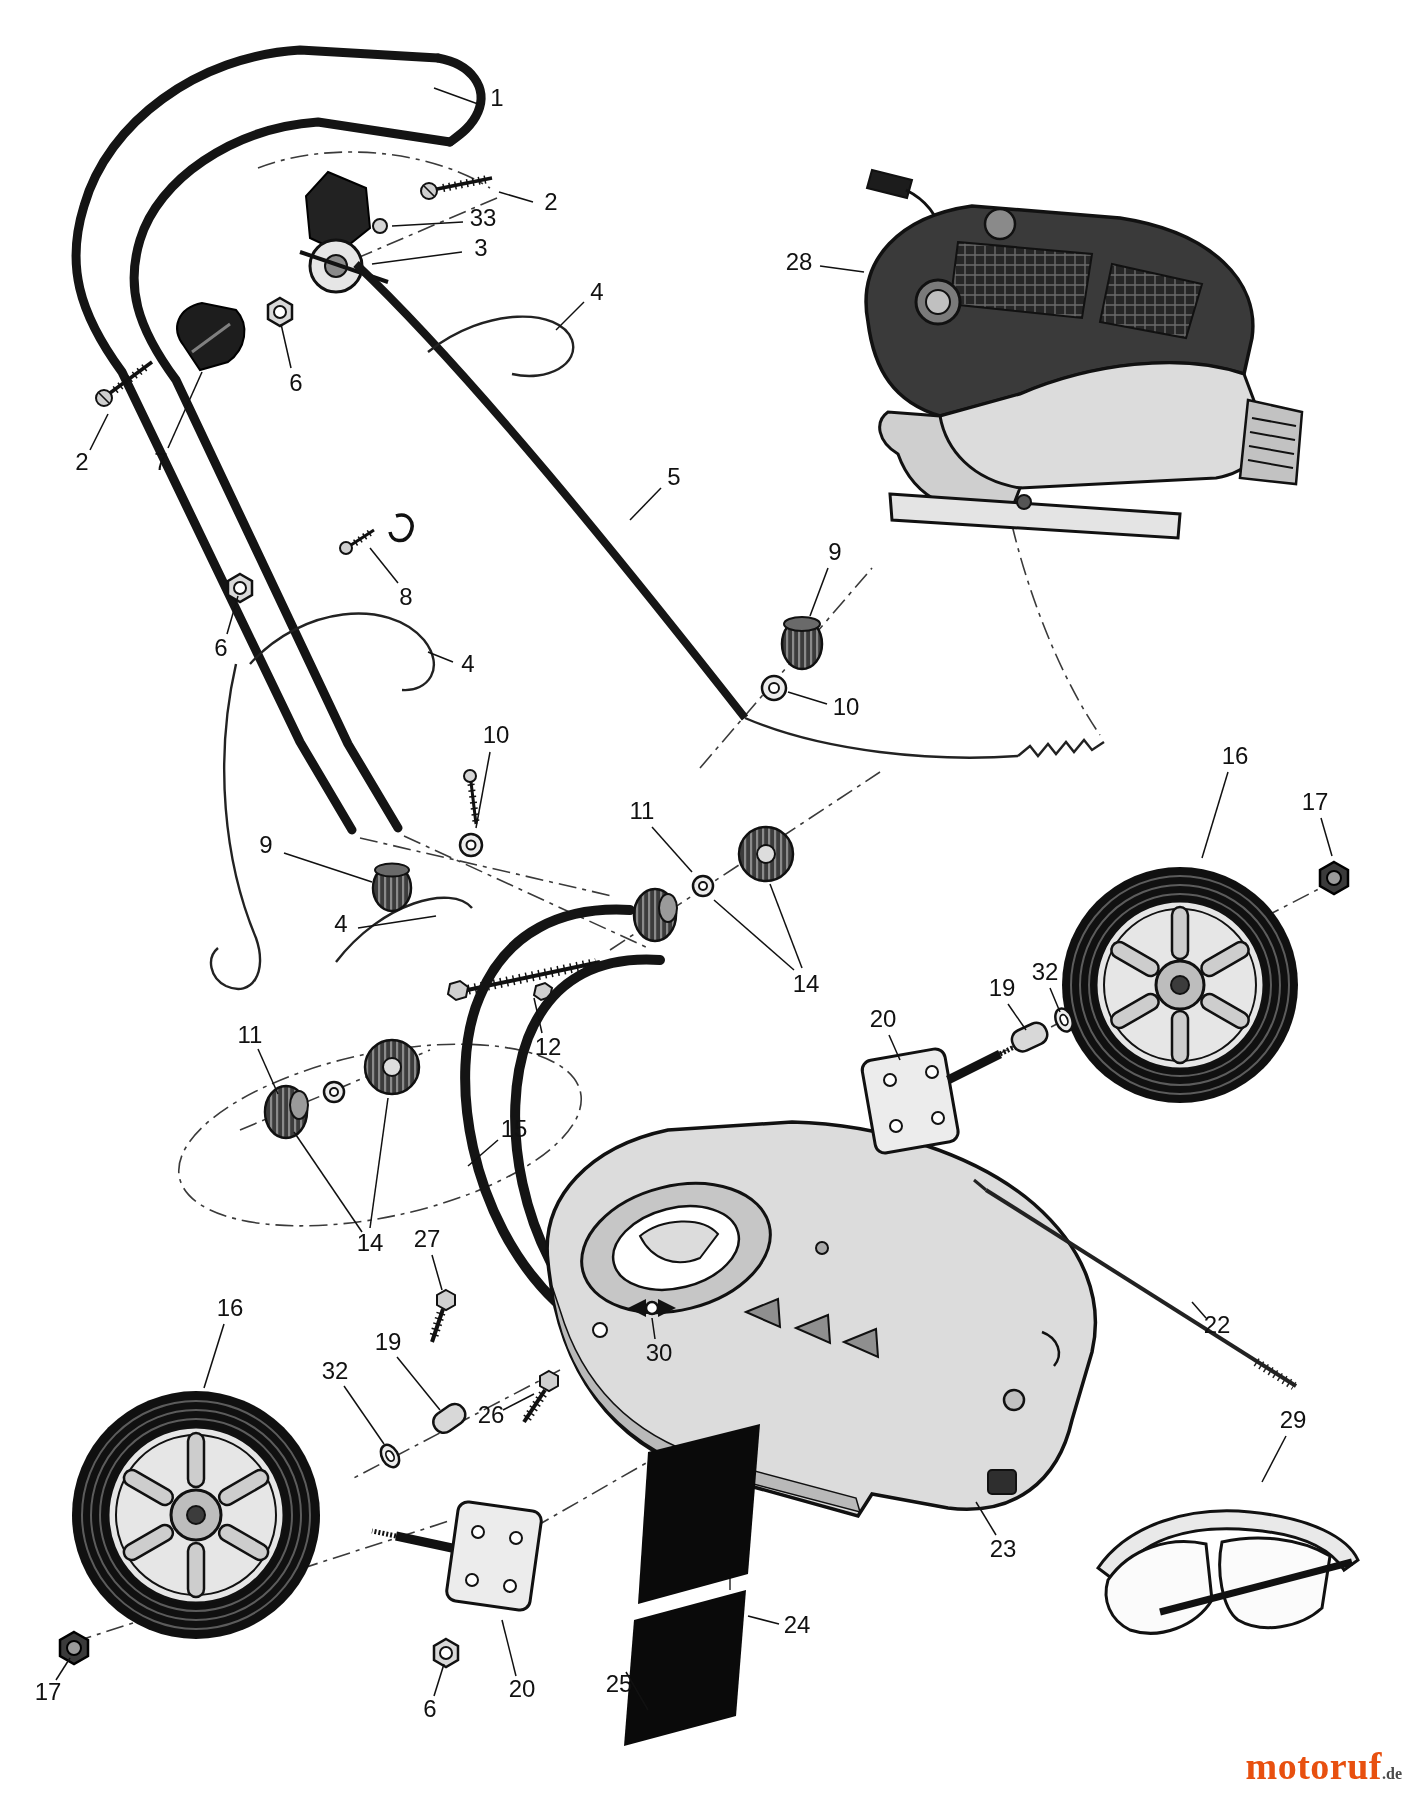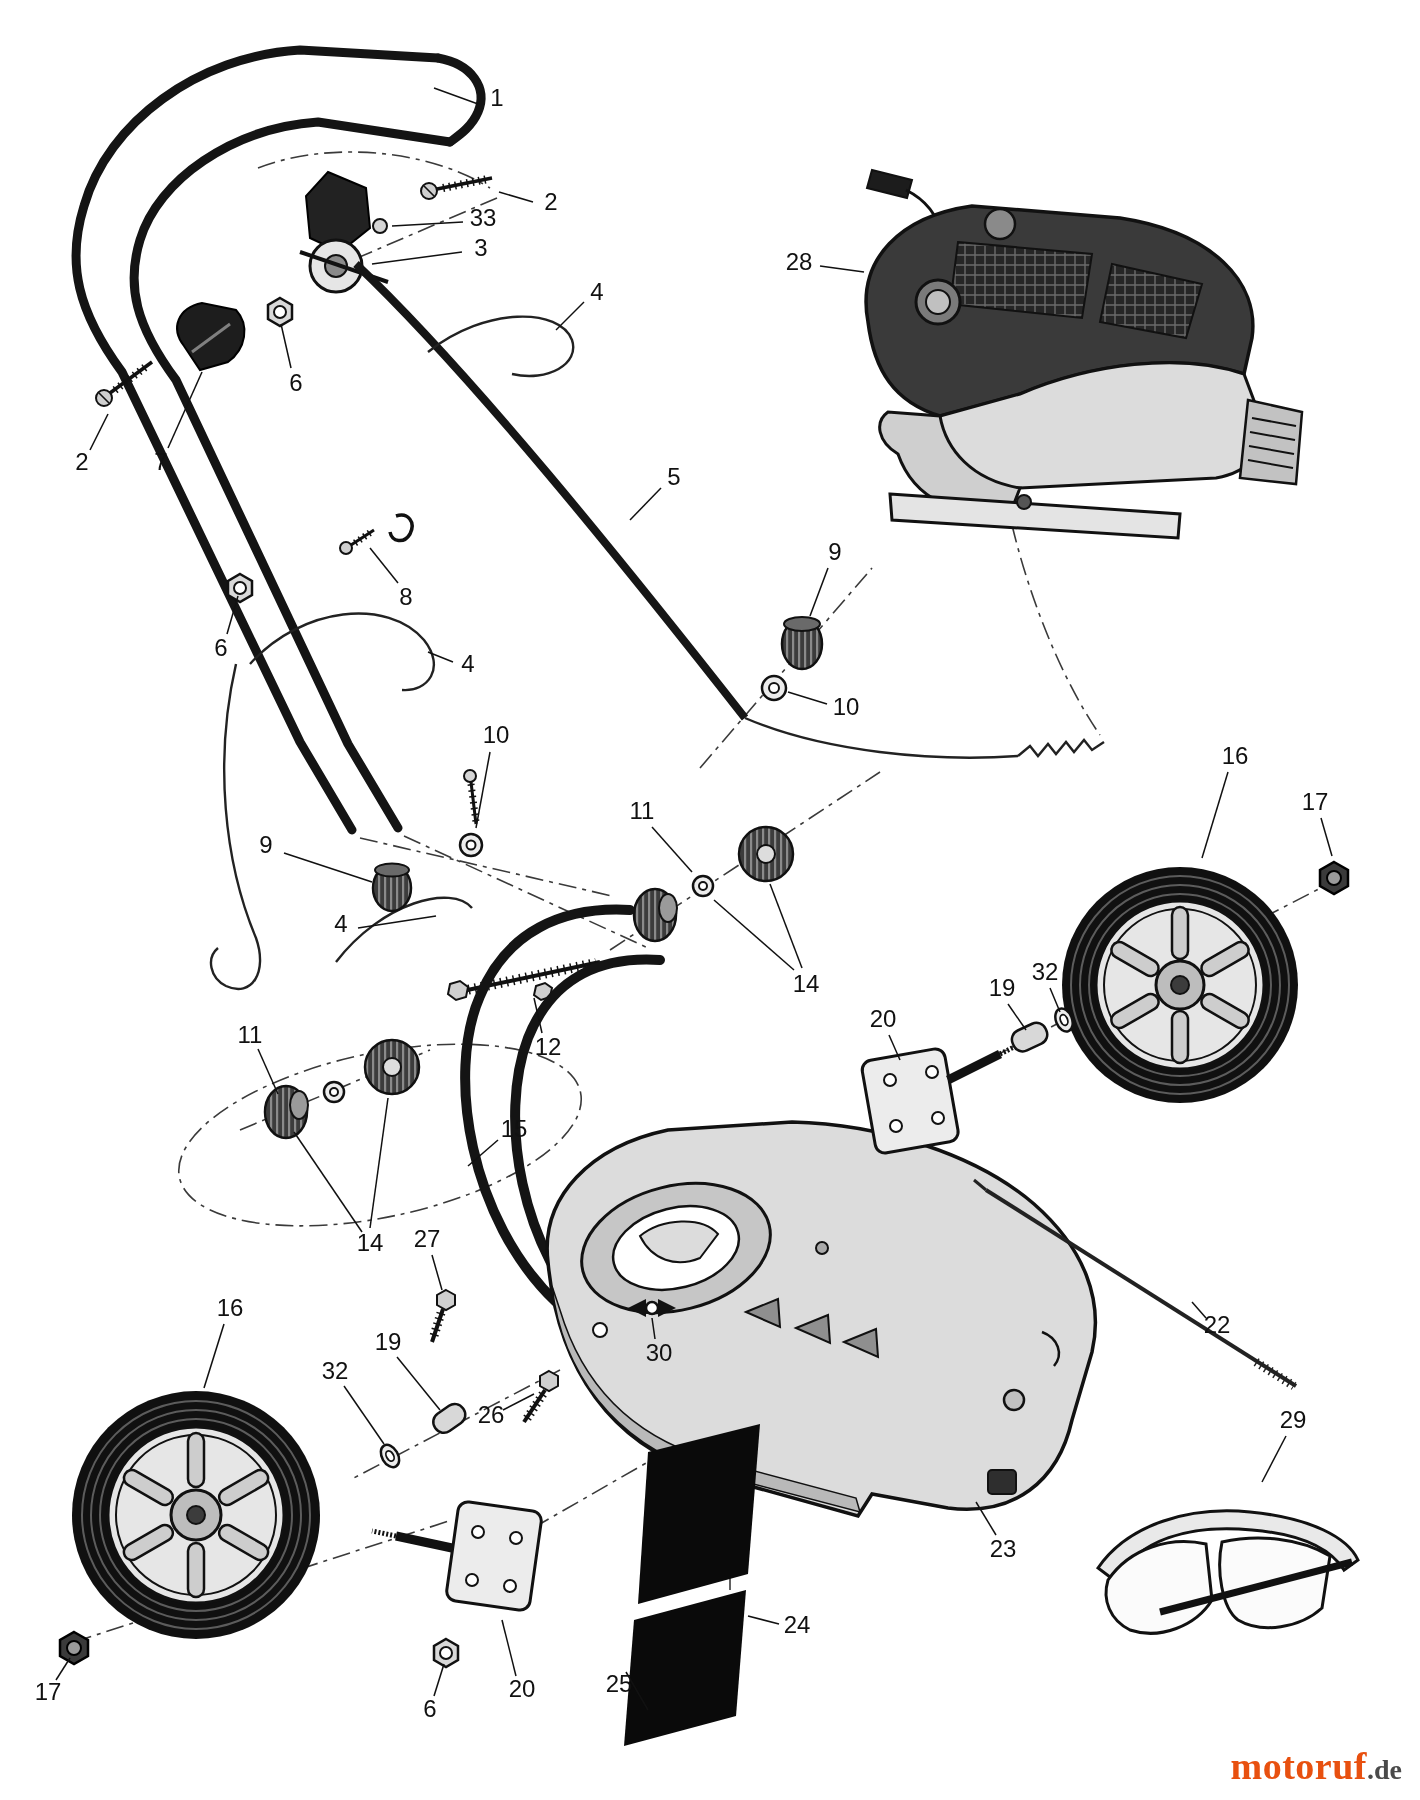--- a/index.html
+++ b/index.html
@@ -9,21 +9,21 @@
   text.callout {
     font-family: "Liberation Sans", sans-serif;
     font-size: 24px;
     fill: #111;
     text-anchor: middle;
     dominant-baseline: middle;
   }
   line.leader { stroke: #111; stroke-width: 1.5; }
   .watermark { position: absolute; right: 18px; bottom: 12px; font-family: "Liberation Serif", serif; font-weight: bold; white-space: nowrap; }
   .watermark .brand { color: #e8500f; font-size: 38px; letter-spacing: .5px; margin-top: 24px; }
-  .watermark .tld { color: #4a4a4a; font-size: 28px; margin-top: 11px; }
+  .watermark .tld { color: #4a4a4a; font-size: 16px; margin-top: 11px; }
 </style>
 </head>
 <body>
 
 <div class="stage">
 
   <svg class="layer" viewBox="0 0 1420 1800" xmlns="http://www.w3.org/2000/svg">
     <defs>
       <pattern id="hatch" width="10" height="10" patternUnits="userSpaceOnUse">
         <rect width="10" height="10" fill="#262626"></rect>

